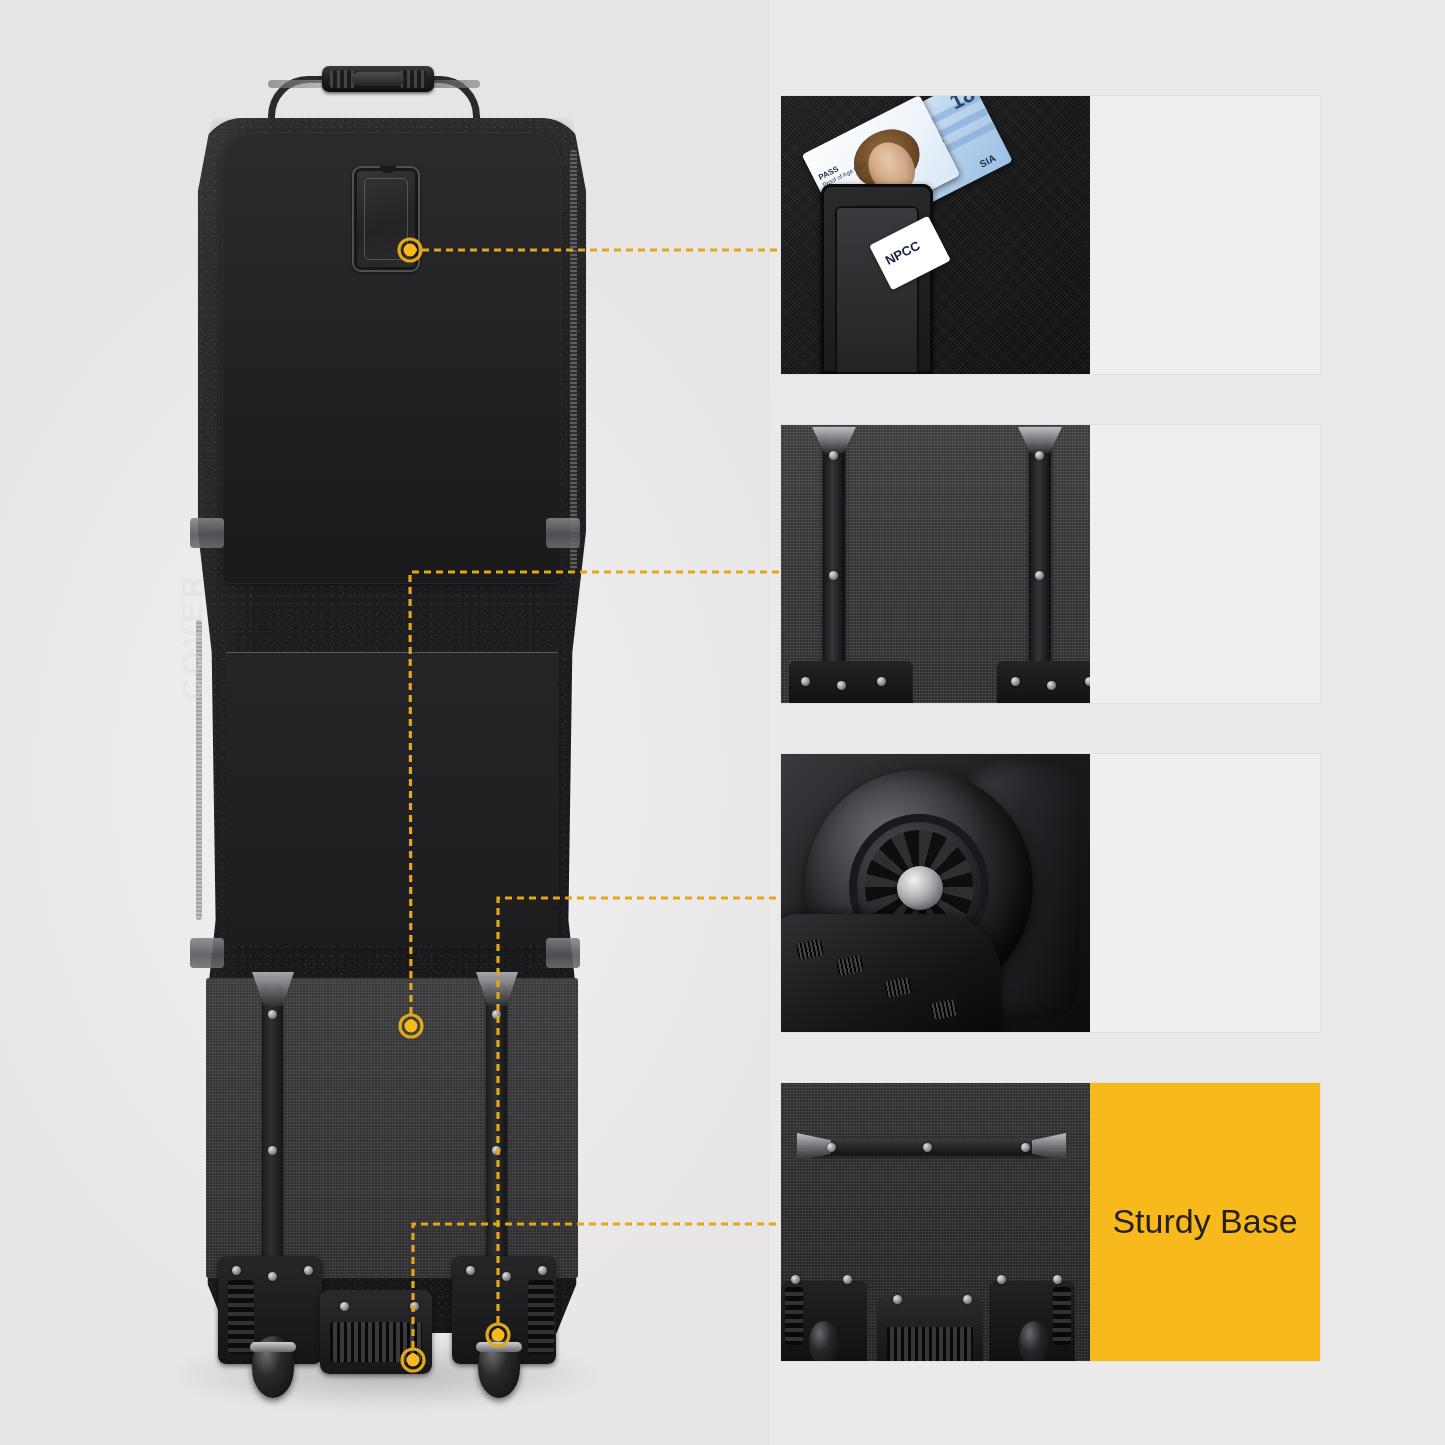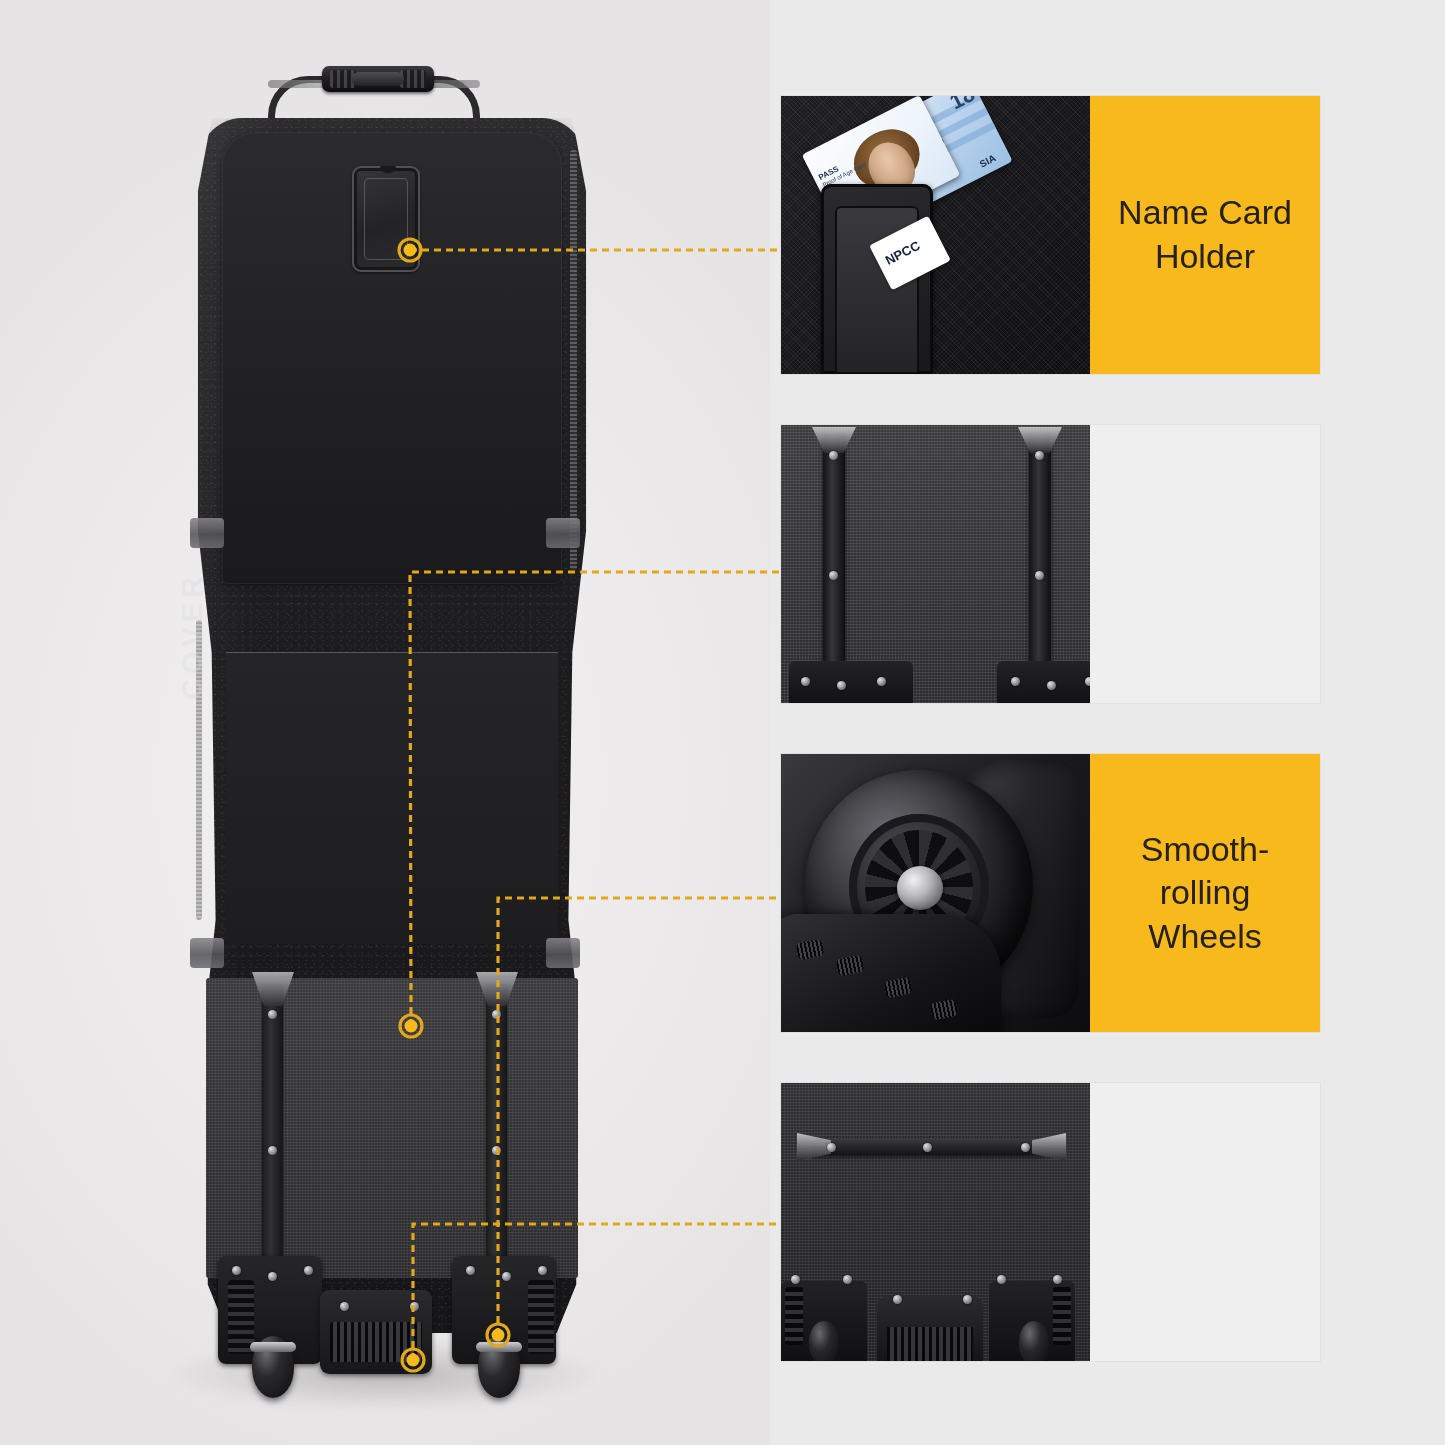--- a/index.html
+++ b/index.html
@@ -429,23 +429,20 @@
         <div class="p0-hair"></div>
         <div class="p0-face"></div>
         <div style="position:absolute; left:5px; top:24px; font-size:8px; font-weight:800; color:#1b2b45; transform:rotate(0deg);">PASS</div>
         <div style="position:absolute; left:5px; top:34px; font-size:6px; color:#29405f; white-space:nowrap;">Proof of Age Card</div>
       </div>
       <div class="p0-holder"></div>
       <div class="p0-npcc">
         <div class="p0-npcc-txt">NPCC</div>
       </div>
     </div>
-    <div class="label">
-      <span>Name Card Holder</span>
-    </div>
   </div>
 
   <div class="panel" id="panel-1">
     <div class="photo">
       <div class="p1-bg"></div>
       <div class="p1-rail l"></div>
       <div class="p1-rail r"></div>
       <div class="p1-fan l"></div>
       <div class="p1-fan r"></div>
       <div class="rivet" style="left:48px; top:26px;"></div>
@@ -469,23 +466,20 @@
       <div class="p2-fender"></div>
       <div class="p2-tire"></div>
       <div class="p2-hubring"></div>
       <div class="p2-spokes"></div>
       <div class="p2-axle"></div>
       <div class="p2-housing"></div>
       <div class="p2-dot" style="left:16px; bottom:74px;"></div>
       <div class="p2-dot" style="left:56px; bottom:58px;"></div>
       <div class="p2-dot" style="left:104px; bottom:36px;"></div>
       <div class="p2-dot" style="left:150px; bottom:14px;"></div>
-    </div>
-    <div class="label">
-      <span>Smooth-rolling Wheels</span>
     </div>
   </div>
 
   <div class="panel" id="panel-3">
     <div class="photo">
       <div class="p3-bg"></div>
       <div class="p3-bar"></div>
       <div class="p3-bar-end l"></div>
       <div class="p3-bar-end r"></div>
       <div class="rivet" style="left:46px; top:60px;"></div>
@@ -498,15 +492,18 @@
       <div class="rivet" style="left:62px; top:192px;"></div>
       <div class="rivet" style="left:216px; top:192px;"></div>
       <div class="rivet" style="left:272px; top:192px;"></div>
       <div class="rivet" style="left:112px; top:212px;"></div>
       <div class="rivet" style="left:182px; top:212px;"></div>
       <div class="p3-wheel l"></div>
       <div class="p3-wheel r"></div>
       <div class="p3-vent l"></div>
       <div class="p3-vent r"></div>
     </div>
+    <div class="label">
+      <span>Sturdy Base</span>
+    </div>
   </div>
 
 </div>
 
 </body></html>

